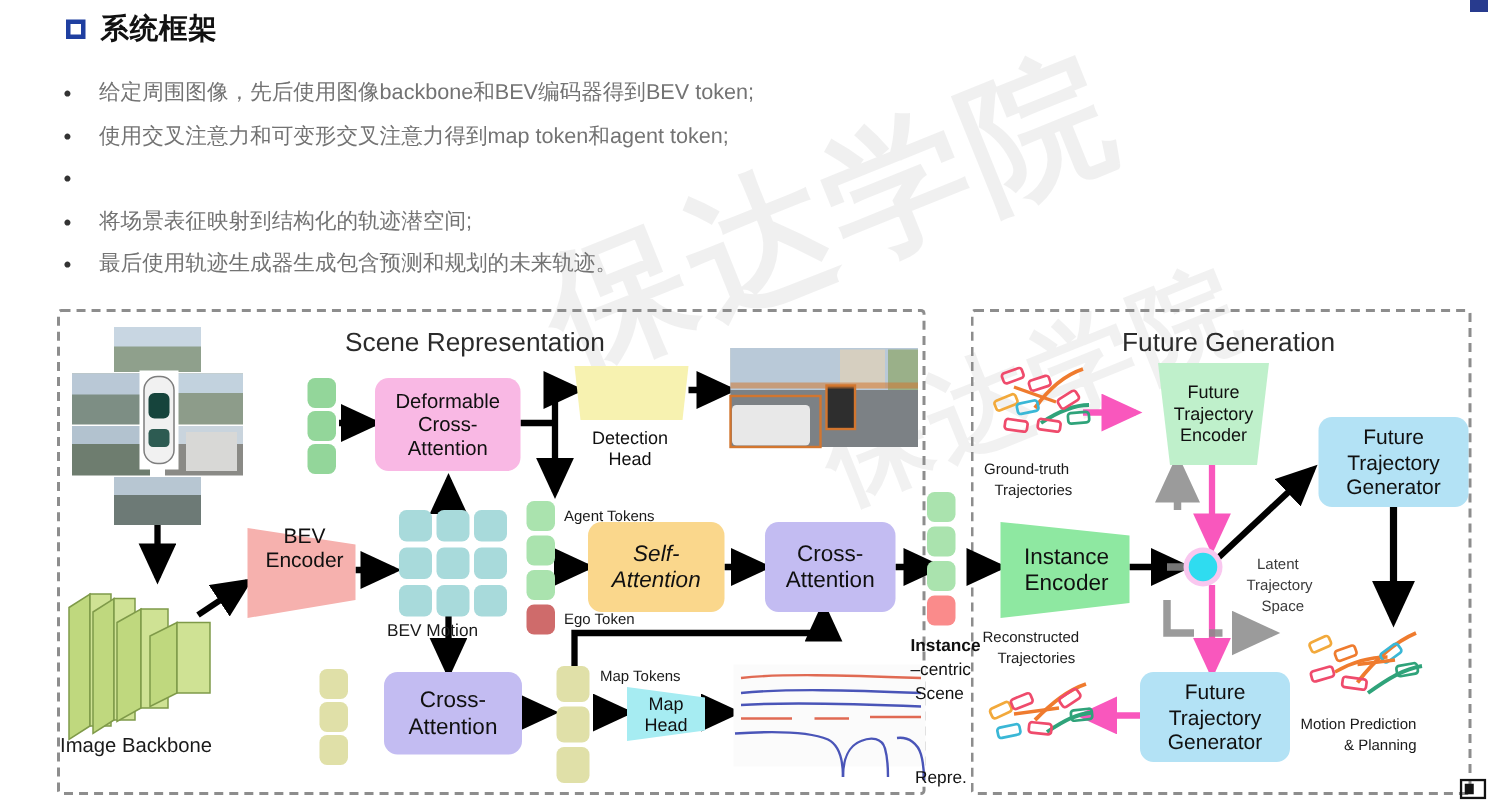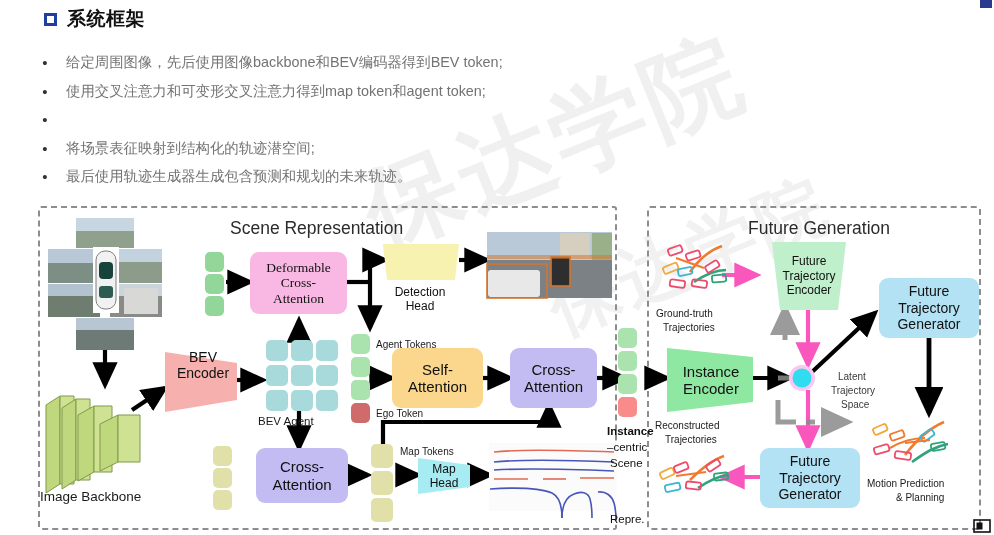--- a/index.html
+++ b/index.html
@@ -68,22 +68,22 @@
     text-align:center;font-size:14px;line-height:16.5px;color:#101010;
     box-sizing:border-box;
   }
   .tok{position:absolute;border-radius:5px;}
   .lbl{position:absolute;font-size:11.5px;line-height:13px;color:#1a1a1a;white-space:nowrap;}
   .lbl.big{font-size:10px;}
   .arrow{position:absolute;}
   svg.arrow{overflow:visible;}
 
   
-  .c-pink{background:#f9b8e4;font-family:Liberation Serif, serif;}
-  .c-orange{background:#fad78c;}
+  .c-pink{background:#f9b8e4;}
+  .c-orange{background:#fad78c;font-style:italic;}
   .c-purple{background:#c3bcf2;}
   .c-lblue{background:#b3e2f5;}
   .tok-green{background:#93d69a;}
   .tok-lgreen{background:#aae3ae;}
   .tok-teal{background:#a8dadb;}
   .tok-olive{background:#e0e0a8;}
   .tok-red{background:#cf6b6b;}
   .tok-red2{background:#fa8b8b;}
   .instance-lbl{
     position:absolute;font-size:11.5px;line-height:14px;color:#111;white-space:nowrap;
@@ -368,21 +368,21 @@
 
   <div class="tok tok-teal" style="left:266px;top:140px;width:22px;height:21px;"></div>
   <div class="tok tok-teal" style="left:291px;top:140px;width:22px;height:21px;"></div>
   <div class="tok tok-teal" style="left:316px;top:140px;width:22px;height:21px;"></div>
   <div class="tok tok-teal" style="left:266px;top:165px;width:22px;height:21px;"></div>
   <div class="tok tok-teal" style="left:291px;top:165px;width:22px;height:21px;"></div>
   <div class="tok tok-teal" style="left:316px;top:165px;width:22px;height:21px;"></div>
   <div class="tok tok-teal" style="left:266px;top:190px;width:22px;height:21px;"></div>
   <div class="tok tok-teal" style="left:291px;top:190px;width:22px;height:21px;"></div>
   <div class="tok tok-teal" style="left:316px;top:190px;width:22px;height:21px;"></div>
-  <div class="lbl" style="left:258px;top:215px;">BEV Agent</div>
+  <div class="lbl" style="left:258px;top:215px;">BEV Motion</div>
 
   <div class="tok tok-lgreen" style="left:351px;top:134px;width:19px;height:20px;"></div>
   <div class="tok tok-lgreen" style="left:351px;top:157px;width:19px;height:20px;"></div>
   <div class="tok tok-lgreen" style="left:351px;top:180px;width:19px;height:20px;"></div>
   <div class="tok tok-red" style="left:351px;top:203px;width:19px;height:20px;"></div>
   <div class="lbl big" style="left:376px;top:138px;">Agent Tokens</div>
   <div class="lbl big" style="left:376px;top:207px;">Ego Token</div>
 
   <div class="tok tok-olive" style="left:371px;top:244px;width:22px;height:24px;"></div>
   <div class="tok tok-olive" style="left:371px;top:271px;width:22px;height:24px;"></div>

